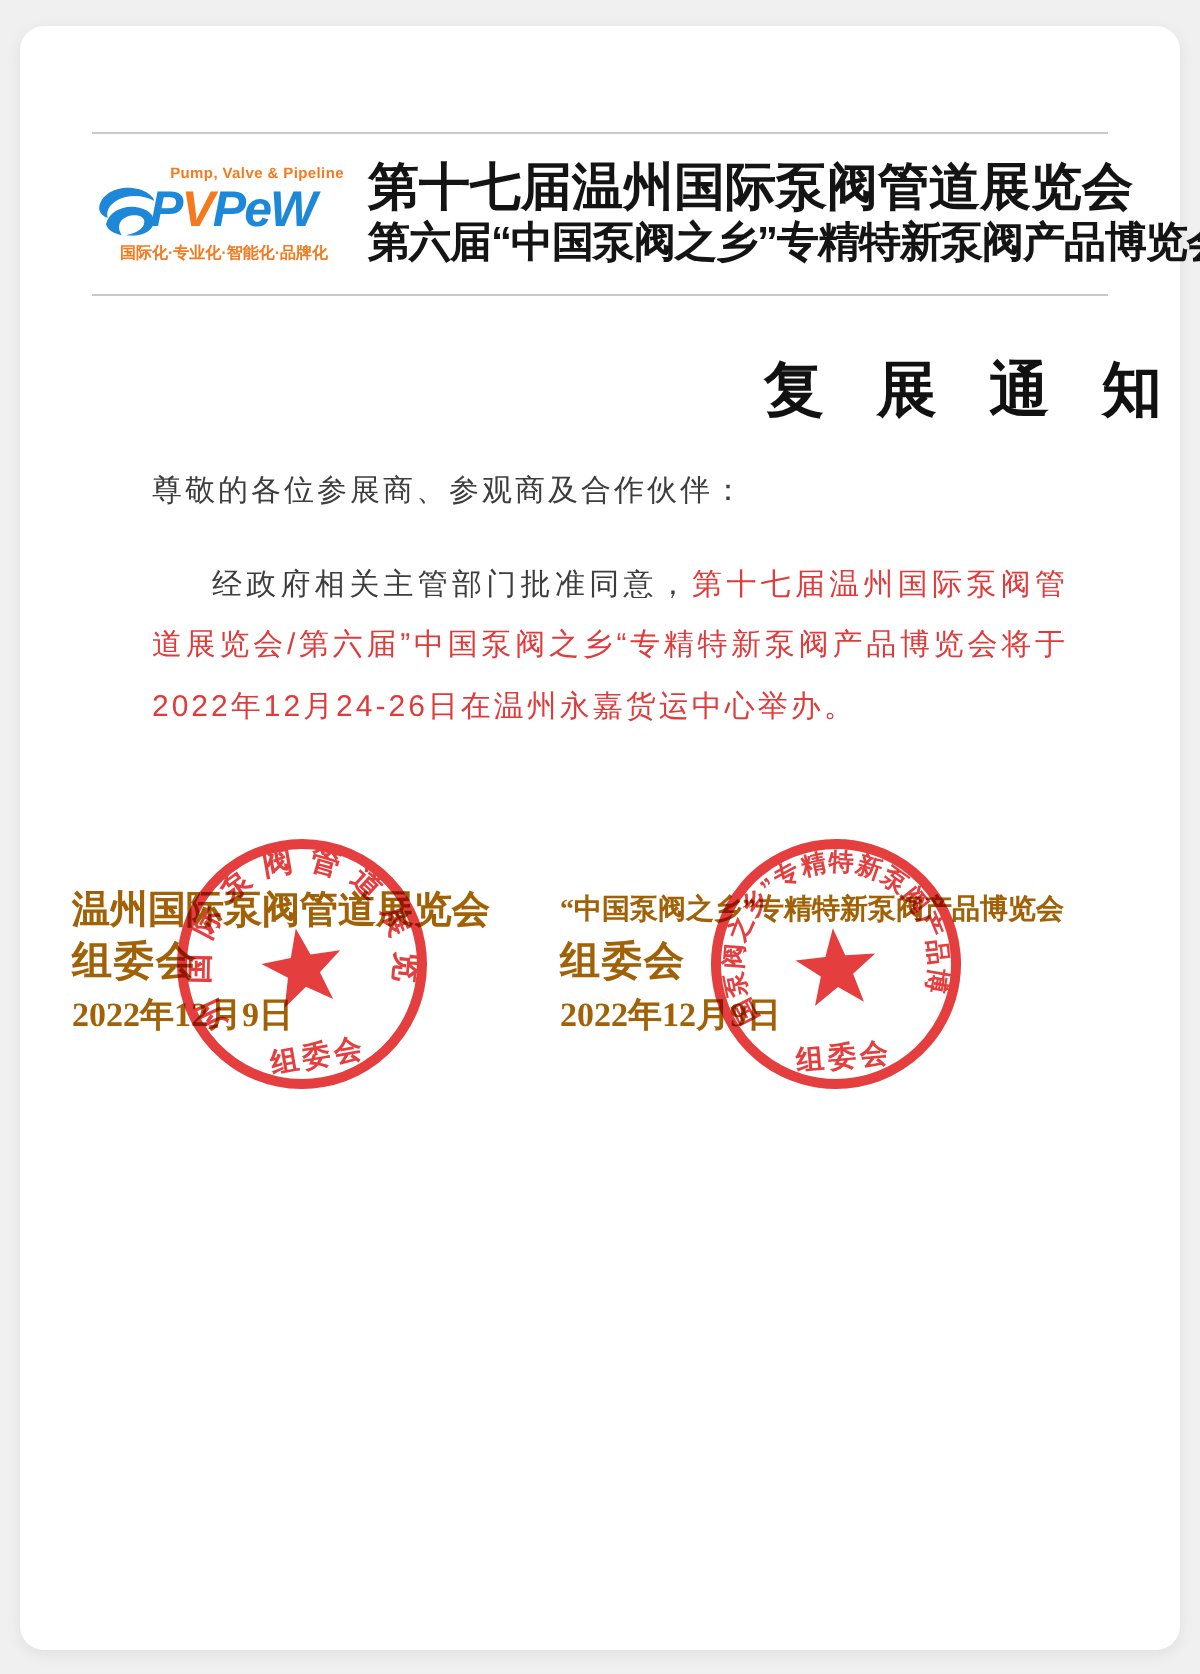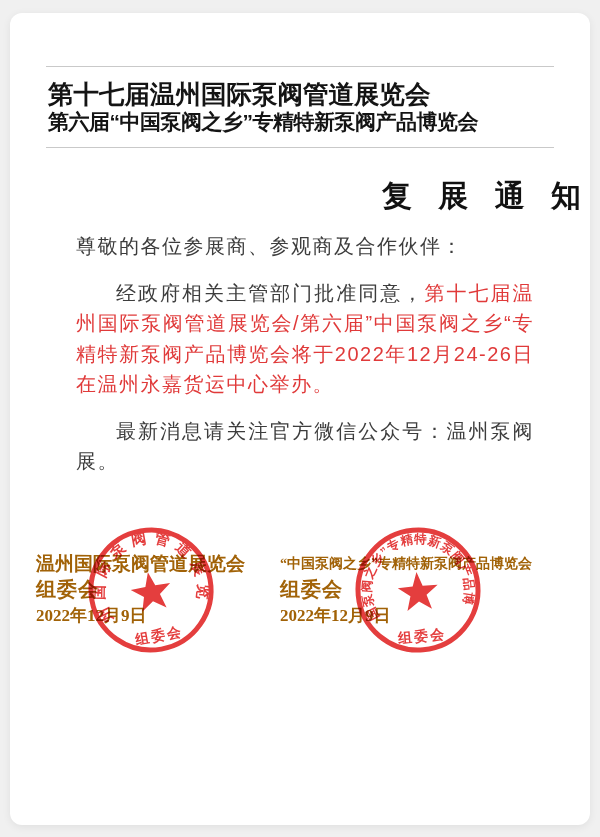--- a/index.html
+++ b/index.html
@@ -31,21 +31,21 @@
   .t1{font-size:25.5px;font-weight:900;line-height:30px;white-space:nowrap;}
   .t2{font-size:21px;font-weight:900;line-height:26px;white-space:nowrap;letter-spacing:-.5px;}
   
   .notice-title{
     margin:29px 0 0 0;text-align:right;color:#111;
     font-size:30px;font-weight:900;letter-spacing:9px;line-height:38px;
   }
   
   .nbody{margin:16px 56px 0 66px;color:#3d3d3d;}
   .para{
-    margin:16px 0 6px 0;font-size:20px;line-height:30.5px;
+    margin:16px 0 6px 0;font-size:15px;line-height:30.5px;
     letter-spacing:1.5px;text-align:justify;
   }
   .para.ind{text-indent:2em;}
   .para .red{color:#e03a3a;}
   
   .signatures{position:relative;margin:74px 24px 0 26px;height:160px;}
   .sig{position:absolute;top:0;text-align:left;color:#a16207;
        font-family:"Liberation Serif","DejaVu Serif",serif;}
   .sig.s0{left:0;width:230px;}
   .sig.s1{left:244px;width:276px;}
@@ -65,32 +65,42 @@
   .s1 .seal-ring{font-size:12.5px;letter-spacing:.6px;}
   .seal-bottom{font-size:14px;font-weight:bold;letter-spacing:2px;
     font-family:"Liberation Sans","DejaVu Sans",sans-serif;}
 </style>
 </head>
 <body>
 
 <div class="card">
 
   <div class="header">
+    <div class="logo">
+      <div class="logo-top">Pump, Valve &amp; Pipeline</div>
+      <div class="logo-main">
+        <svg viewBox="0 0 36 32" width="30" height="27">
+          <path d="M2,13 C4,4 16,0 26,3 C31,4.5 34,7 35,10 C28,6 18,6 12,10 C8,12.5 6,16 7,20 C3,19 1.5,16 2,13 Z" fill="#1d87d8"></path>
+          <path d="M6,24 C8,16 17,12 26,14 C33,15.5 36,20 34,25 C32,29.5 25,31.5 18,30.5 C24,29.5 29,26.5 29,22.5 C29,19 24,17.5 18.5,19.5 C13.5,21.5 12.5,26.5 15.5,30.5 C10.5,29.5 7,27.5 6,24 Z" fill="#1d87d8"></path>
+        </svg>
+        <span class="wordmark"><span style="color: rgb(29, 135, 216);">P</span><span style="color: rgb(244, 122, 31);">V</span><span style="color: rgb(29, 135, 216);">P</span><span style="color: rgb(29, 135, 216);">e</span><span style="color: rgb(29, 135, 216);">W</span></span>
+      </div>
+      <div class="logo-bottom">国际化·专业化·智能化·品牌化</div>
+    </div>
     <div class="titles">
       <div class="t1">第十七届温州国际泵阀管道展览会</div>
       <div class="t2">第六届“中国泵阀之乡”专精特新泵阀产品博览会</div>
     </div>
   </div>
 
   <h1 class="notice-title">复 展 通 知</h1>
 
   <div class="nbody">
       <p class="para"><span>尊敬的各位参展商、参观商及合作伙伴：</span></p>
       <p class="para ind"><span>经政府相关主管部门批准同意，</span><span class="red">第十七届温州国际泵阀管道展览会/第六届”中国泵阀之乡“专精特新泵阀产品博览会将于2022年12月24-26日在温州永嘉货运中心举办。</span></p>
-      <p class="para ind"><span>最新消息请关注官方微信公众号：温州泵阀展。</span></p>
     </div>
 
   <div class="signatures">
       <div class="sig s0">
         <div class="org">温州国际泵阀管道展览会</div>
         <div class="committee">组委会</div>
         <div class="sdate">2022年12月9日</div>
         <svg class="seal" viewBox="0 0 130 130">
           <defs>
             <path id="arc0" d="M22.4,84.9 A47,47 0 1 1 107.6,84.9"></path>

